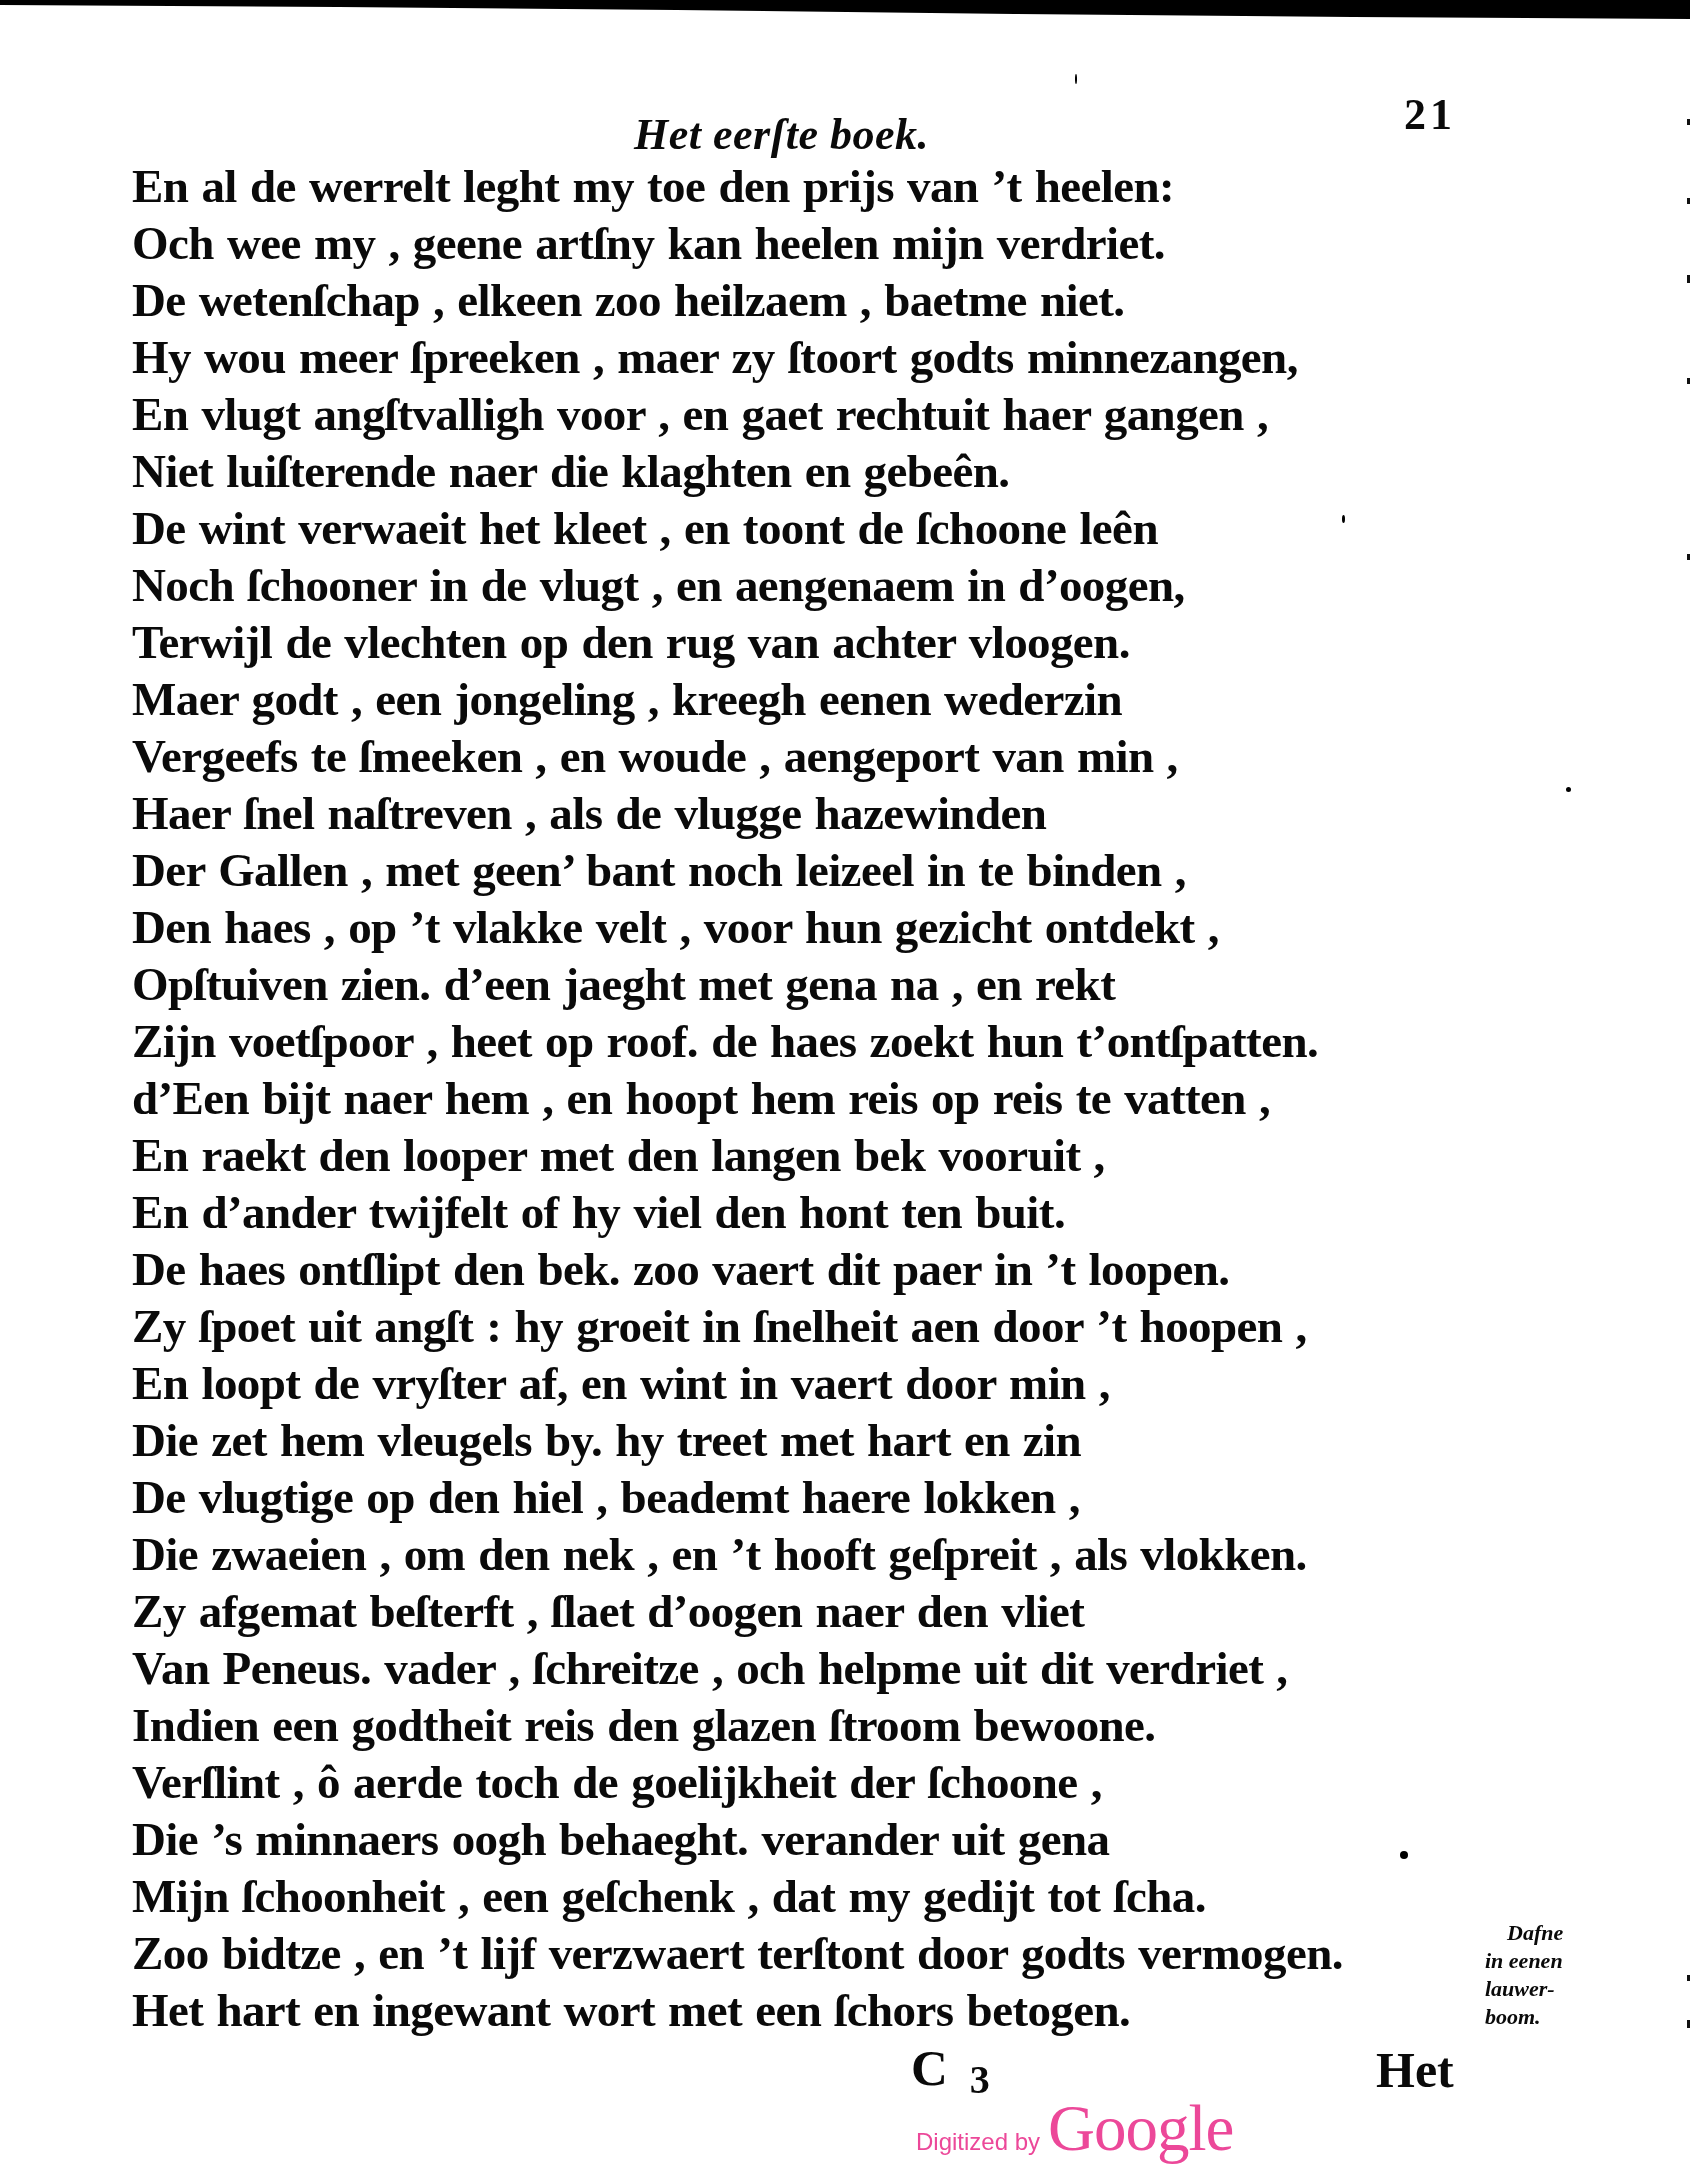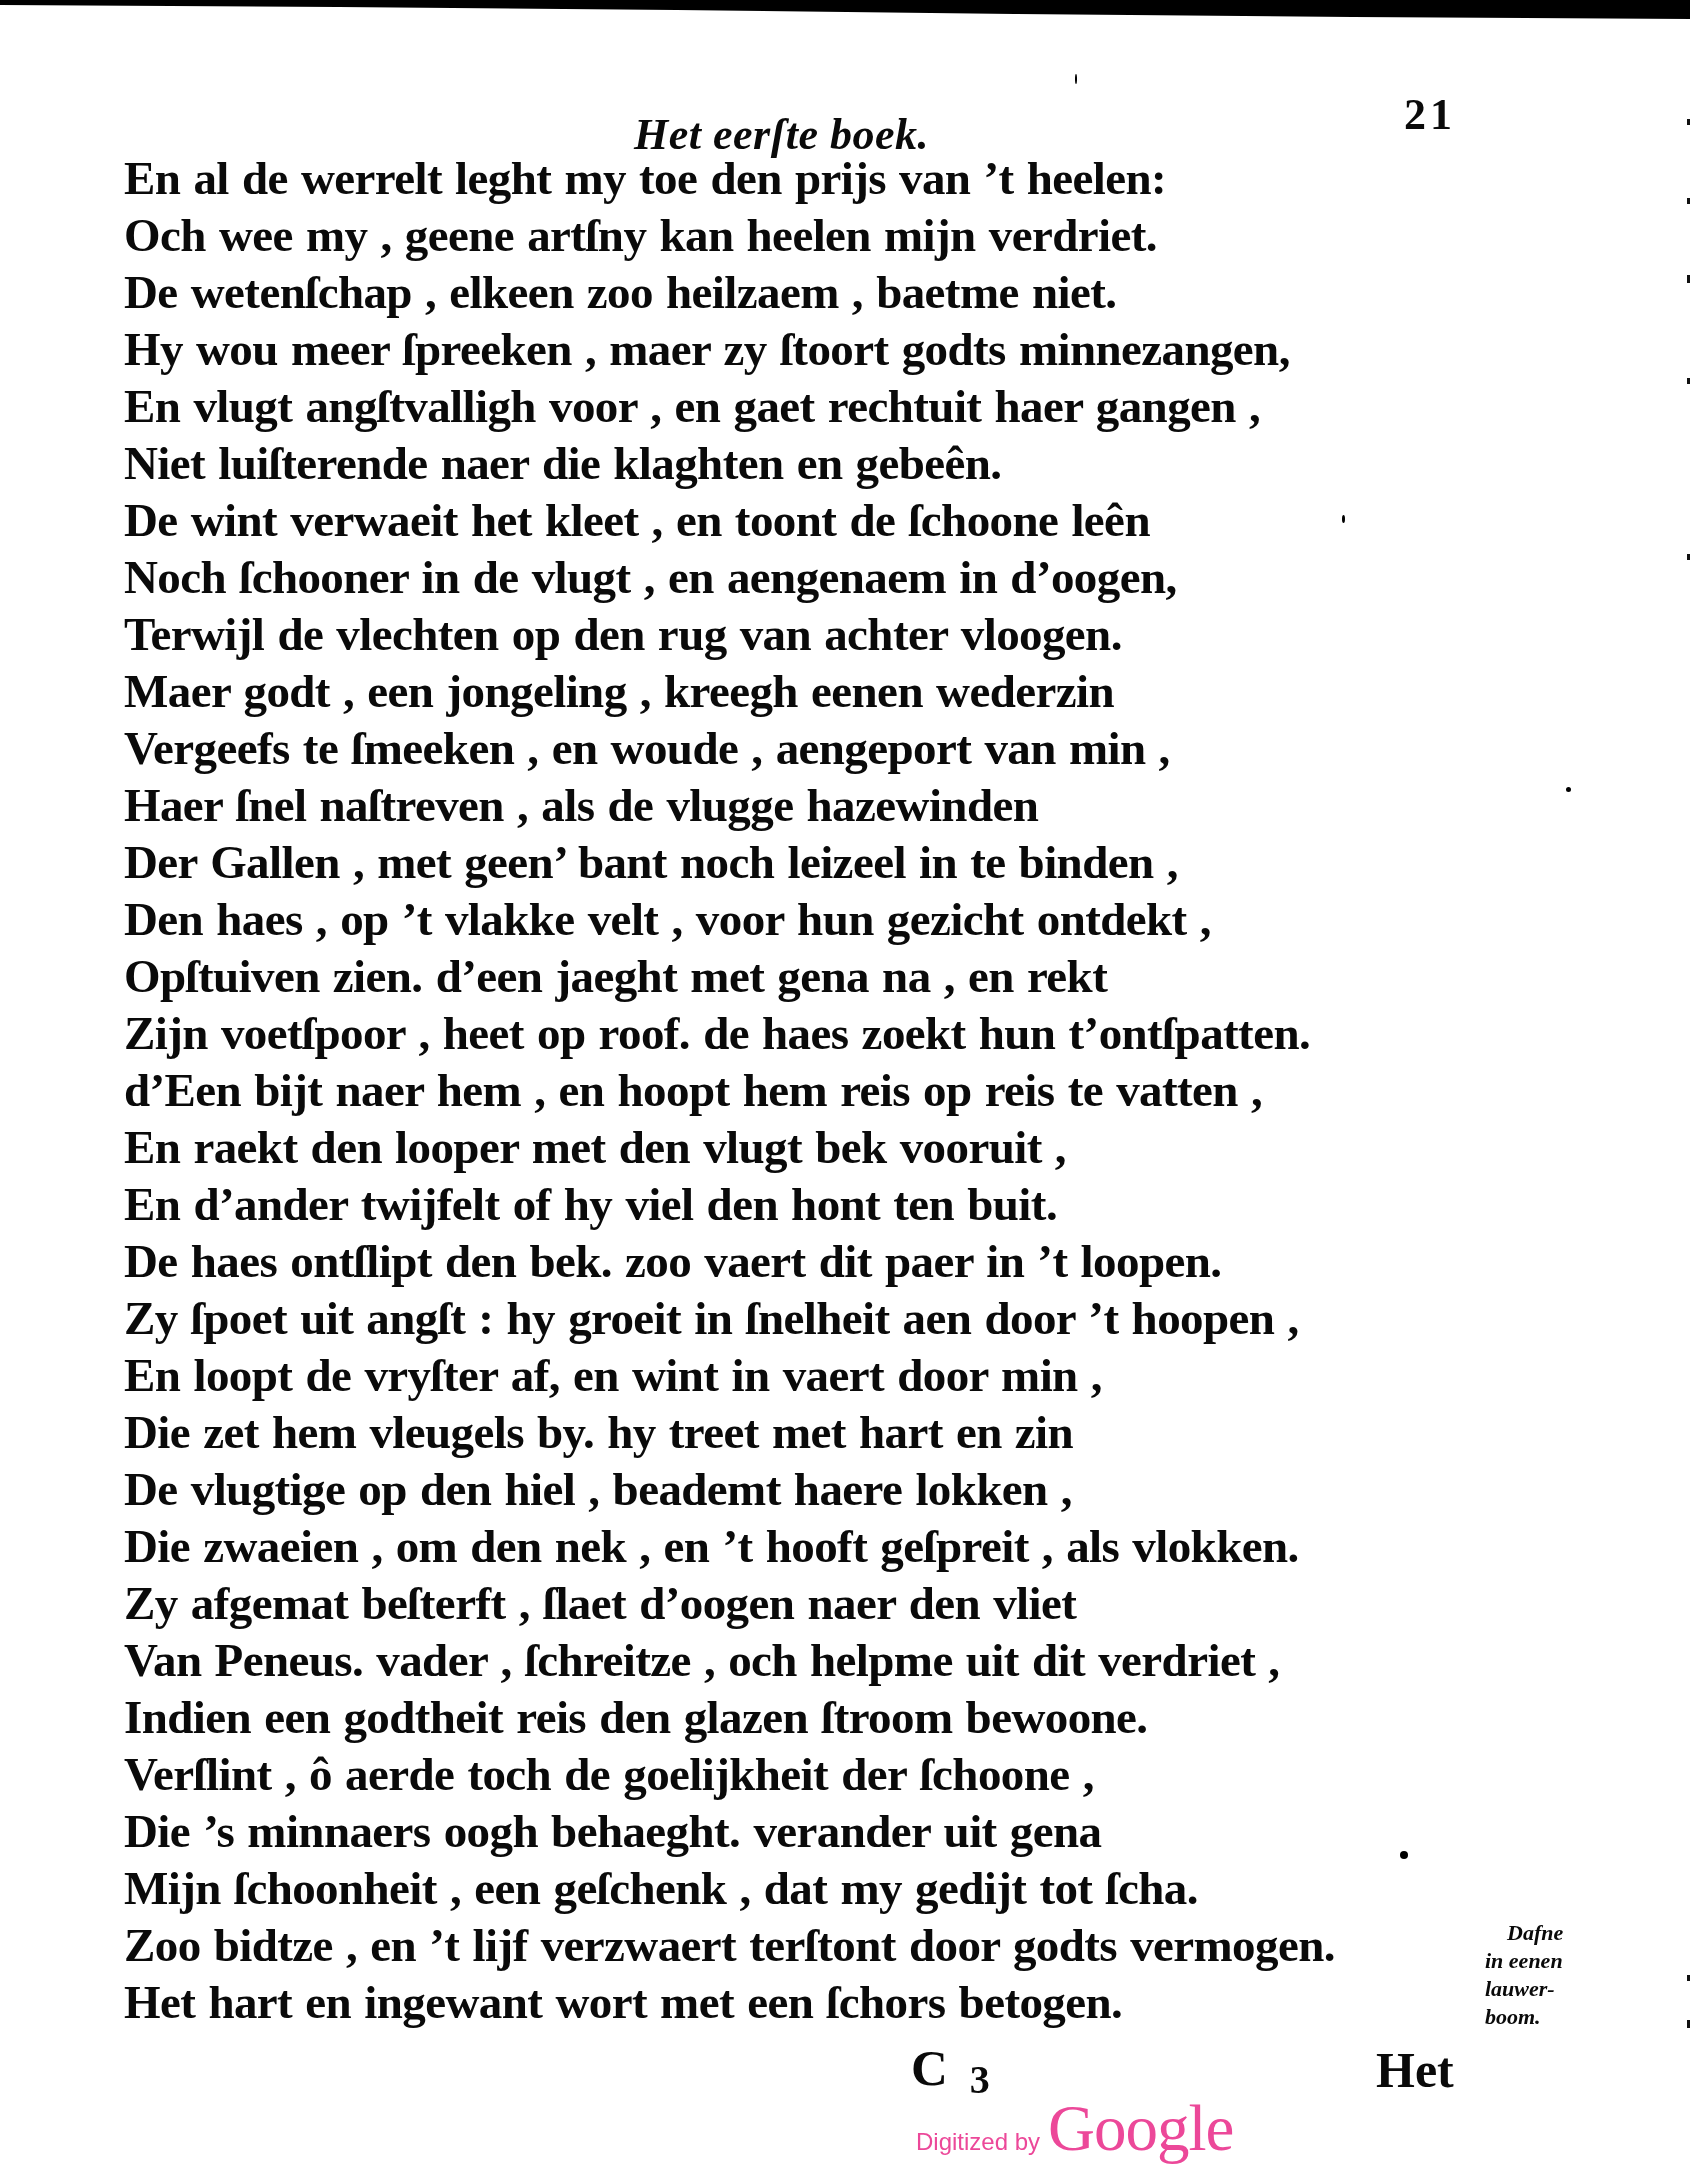--- a/index.html
+++ b/index.html
@@ -42,21 +42,21 @@
       font-weight: bold;
       font-size: 44px;
       letter-spacing: 4px;
       white-space: nowrap;
       margin-top: 20px;
     }
     .verse {
       position: absolute;
       left: 116px;
       top: 142px;
-      margin: 8px;
+      margin: 16px;
       padding: 0;
       list-style: none;
     }
     .verse li {
       height: 57px;
       line-height: 57px;
       font-size: 47px;
       font-weight: bold;
       white-space: nowrap;
       letter-spacing: -0.6px;
@@ -148,21 +148,21 @@
   <li>Noch ſchooner in de vlugt ,  en aengenaem in d’oogen,</li>
   <li>Terwijl de vlechten op den rug van achter vloogen.</li>
   <li>Maer godt ,  een jongeling ,  kreegh eenen wederzin</li>
   <li>Vergeefs te ſmeeken ,  en woude ,  aengeport van min ,</li>
   <li>Haer ſnel naſtreven ,  als de vlugge hazewinden</li>
   <li>Der Gallen ,  met geen’ bant noch leizeel in te binden ,</li>
   <li>Den haes ,  op ’t vlakke velt ,  voor hun gezicht ontdekt ,</li>
   <li>Opſtuiven zien.  d’een jaeght met gena na ,  en rekt</li>
   <li>Zijn voetſpoor ,  heet op roof.  de haes zoekt hun t’ontſpatten.</li>
   <li>d’Een bijt naer hem ,  en hoopt hem reis op reis te vatten ,</li>
-  <li>En raekt den looper met den vlugt bek vooruit ,</li>
+  <li>En raekt den looper met den langen bek vooruit ,</li>
   <li>En d’ander twijfelt of hy viel den hont ten buit.</li>
   <li>De haes ontſlipt den bek.  zoo vaert dit paer in ’t loopen.</li>
   <li>Zy ſpoet uit angſt :  hy groeit in ſnelheit aen door ’t hoopen ,</li>
   <li>En loopt de vryſter af,  en wint in vaert door min ,</li>
   <li>Die zet hem vleugels by.  hy treet met hart en zin</li>
   <li>De vlugtige op den hiel ,  beademt haere lokken ,</li>
   <li>Die zwaeien ,  om den nek ,  en ’t hooft geſpreit ,  als vlokken.</li>
   <li>Zy afgemat beſterft ,  ſlaet d’oogen naer den vliet</li>
   <li>Van Peneus.  vader ,  ſchreitze ,  och helpme uit dit verdriet ,</li>
   <li>Indien een godtheit reis den glazen ſtroom bewoone.</li>

